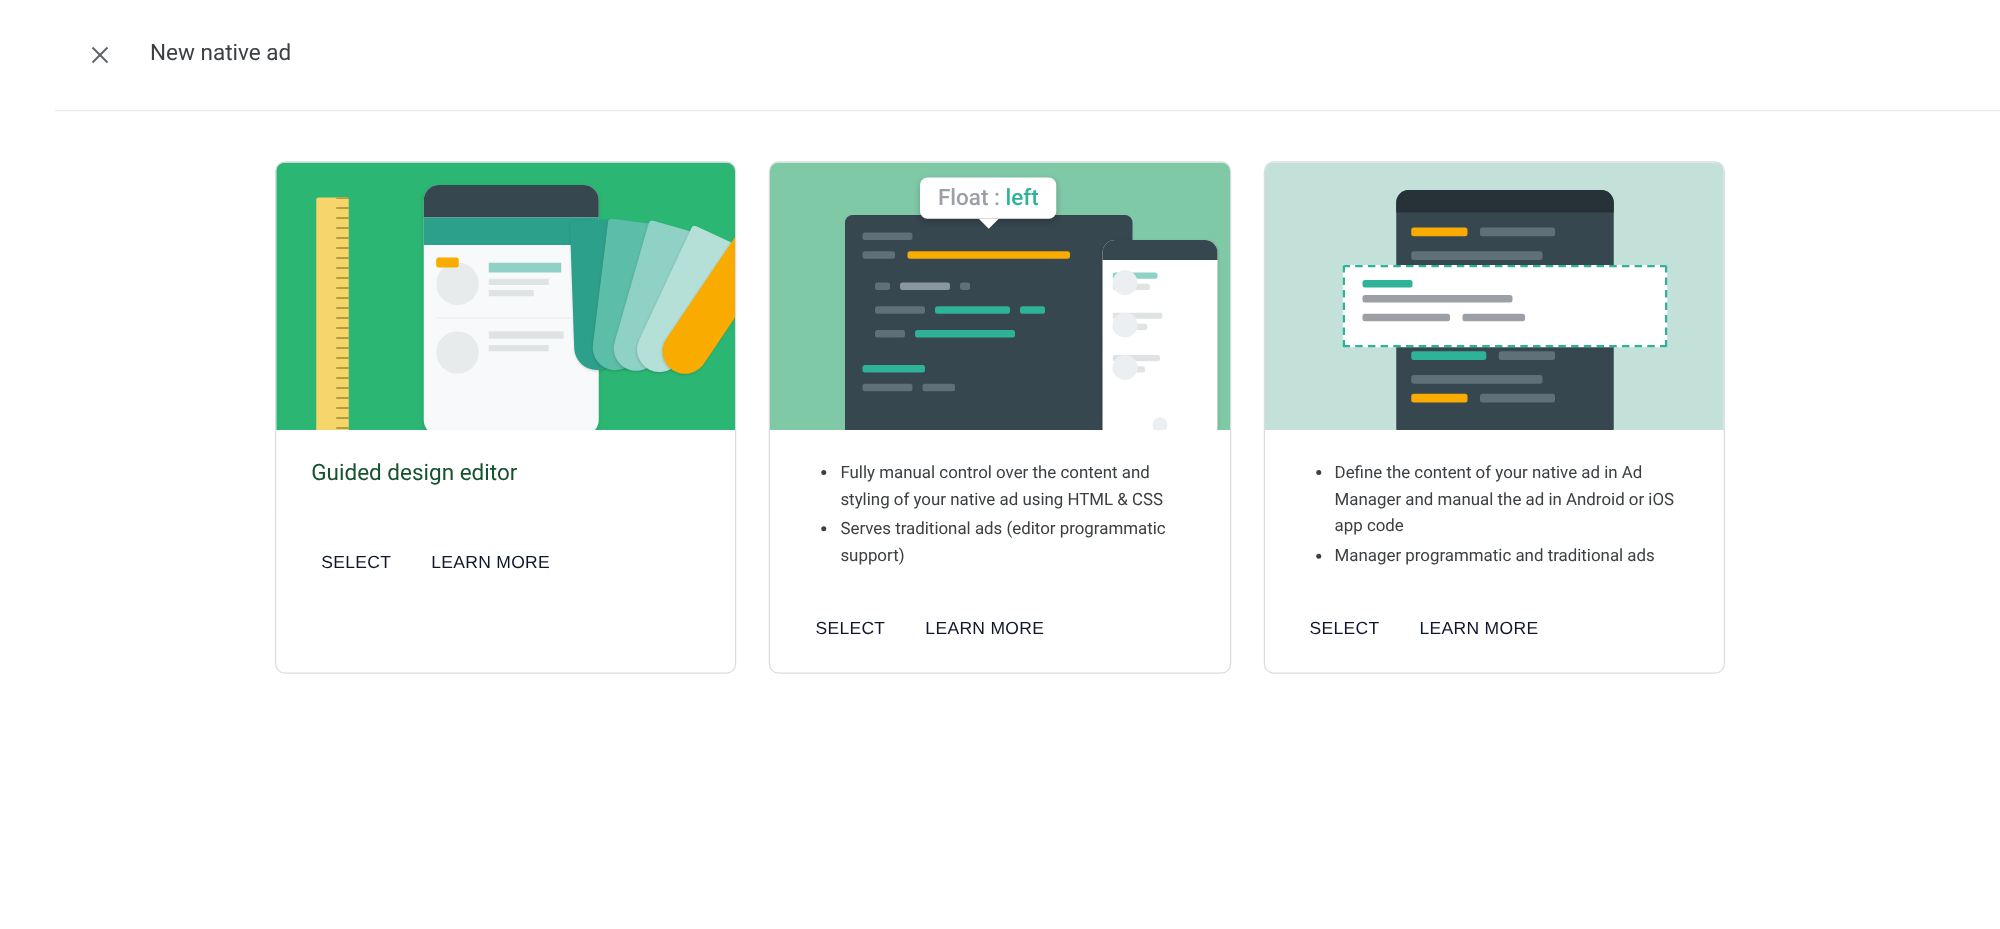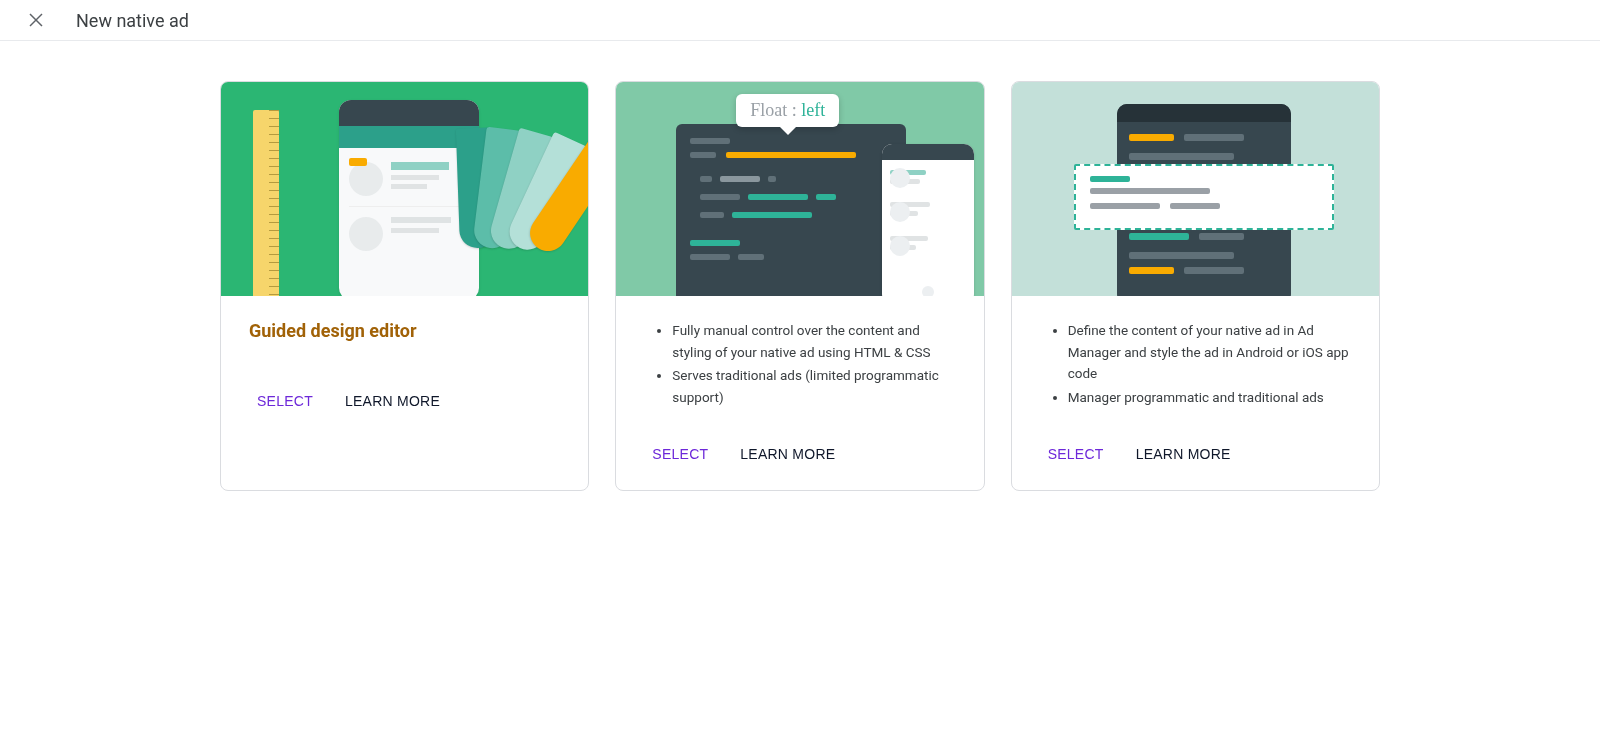--- a/index.html
+++ b/index.html
@@ -7,23 +7,23 @@
       padding: 0;
       box-sizing: border-box;
     }
     body {
       font-family: 'Google Sans', Roboto, Arial, sans-serif;
       background: #fff;
       color: #202124;
     }
     .header {
       display: flex;
-      align-items: center;
-      padding: 8px 24px;
+      padding: 32px 24px;
       border-bottom: 1px solid #e8eaed;
+      margin-left: 44px;
     }
     .close-btn {
       width: 24px;
       height: 24px;
       cursor: pointer;
       margin-right: 28px;
       display: flex;
       align-items: center;
       justify-content: center;
       color: #5f6368;
@@ -63,22 +63,22 @@
       overflow: hidden;
     }
     .card-body {
       padding: 24px 28px 20px 28px;
       flex: 1;
       display: flex;
       flex-direction: column;
     }
     .card-title {
       font-size: 18px;
-      font-weight: 700;
-      color: #a16207;
+      font-weight: 400;
+      color: #14532d;
       margin-bottom: 16px;
     }
     .card-list {
       list-style: disc;
       padding-left: 28px;
       flex: 1;
     }
     .card-list li {
       font-size: 13.5px;
       line-height: 1.6;
@@ -94,21 +94,21 @@
       font-size: 14px;
       font-weight: 500;
       letter-spacing: 0.25px;
       padding: 8px 8px;
       border: none;
       background: none;
       cursor: pointer;
       text-transform: uppercase;
     }
     .btn-primary {
-      color: #6d28d9;
+      color: #0f172a;
     }
     .btn-secondary {
       color: #0f172a;
       margin-left: 8px;
     }
     
     .illus-1 { background: #2bb673; }
     .illus-2 { background: #80c9a7; }
     .illus-3 { background: #c3e0d9; }
 
@@ -178,21 +178,20 @@
     
     .code-window {
       position: absolute;
       left: 60px;
       top: 42px;
       width: 230px;
       height: 180px;
       background: #37474f;
       border-radius: 6px;
       padding: 14px;
-      font-family: Liberation Serif, serif;
     }
     .code-line { height:6px; border-radius:2px; margin-bottom:8px; background:#607078;}
     .code-line.short{width:40px;}
     .code-line.orange{background:#f9ab00;} .code-line.teal{background:#2eb398;}
     .tooltip {
       position: absolute;
       top: -30px; left: 60px;
       background: #fff; border-radius: 6px;
       padding: 6px 14px;
       font-size: 18px; font-weight: 500;
@@ -338,21 +337,21 @@
               <div class="ph2-line" style="width:38px;"></div>
               <div class="ph2-line" style="width:26px;"></div>
             </div>
           </div>
           <div class="home"></div>
         </div>
       </div>
       <div class="card-body">
         <ul class="card-list">
           <li>Fully manual control over the content and styling of your native ad using HTML &amp; CSS</li>
-          <li>Serves traditional ads (limited programmatic support)</li>
+          <li>Serves traditional ads (editor programmatic support)</li>
         </ul>
         <div class="card-actions">
           <button class="btn btn-primary">SELECT</button>
           <button class="btn btn-secondary">LEARN MORE</button>
         </div>
       </div>
     </div>
 
     <div class="card">
       <div class="card-illustration illus-3">
@@ -375,21 +374,21 @@
           <div class="db-line teal"></div>
           <div class="db-line s1"></div>
           <div>
             <div class="db-line s2"></div>
             <div class="db-line s3"></div>
           </div>
         </div>
       </div>
       <div class="card-body">
         <ul class="card-list">
-          <li>Define the content of your native ad in Ad Manager and style the ad in Android or iOS app code</li>
+          <li>Define the content of your native ad in Ad Manager and manual the ad in Android or iOS app code</li>
           <li>Manager programmatic and traditional ads</li>
         </ul>
         <div class="card-actions">
           <button class="btn btn-primary">SELECT</button>
           <button class="btn btn-secondary">LEARN MORE</button>
         </div>
       </div>
     </div>
 
   </div>

